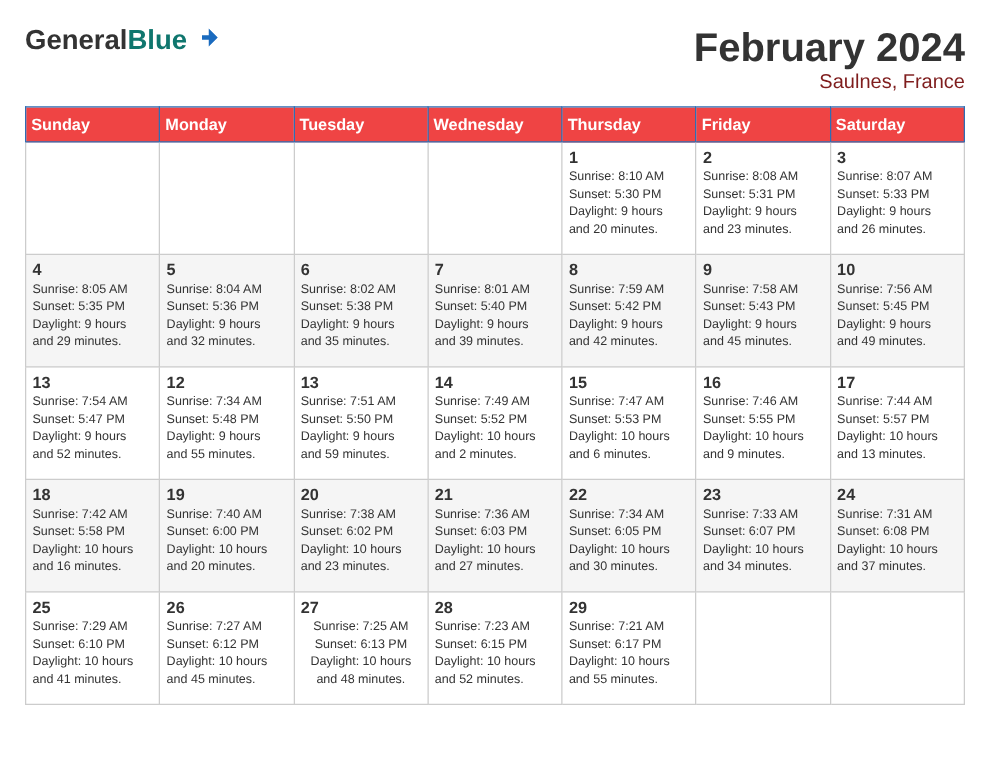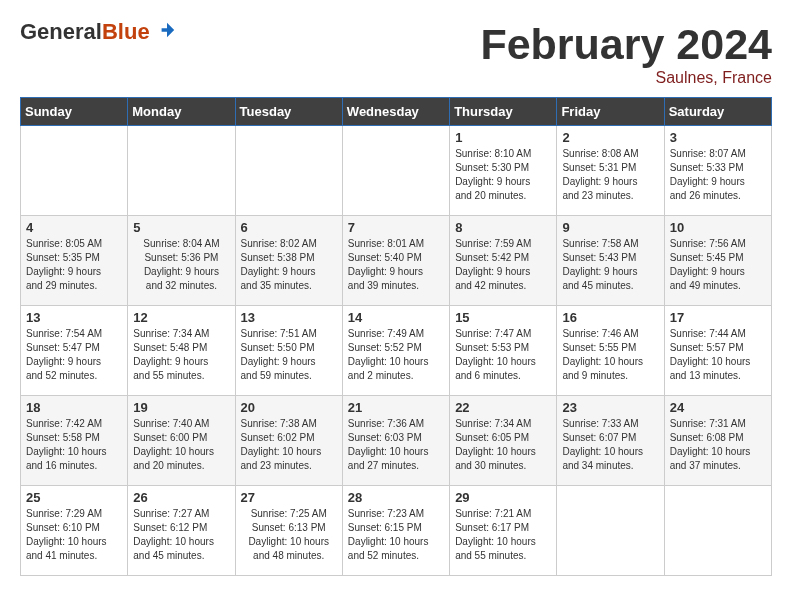--- a/index.html
+++ b/index.html
@@ -19,45 +19,45 @@
     .logo {
       display: flex;
       align-items: center;
     }
     .logo-text {
       font-size: 22px;
       font-weight: bold;
       line-height: 1.1;
     }
     .logo-general { color: #333; }
-    .logo-blue { color: #c2410c; }
+    .logo-blue { color: #0f766e; }
     .logo-icon {
       width: 18px;
       height: 18px;
       margin-left: 2px;
     }
     .title-block {
       text-align: right;
     }
     .month-title {
-      font-size: 43px;
+      font-size: 32px;
       font-weight: bold;
       color: #333;
     }
     .location-title {
       font-size: 16px;
       color: #7f1d1d;
     }
     table {
       width: 100%;
       border-collapse: collapse;
       table-layout: fixed;
     }
     thead th {
-      background-color: #404040;
+      background-color: #ef4444;
       color: #fff;
       font-size: 13px;
       font-weight: bold;
       padding: 6px 4px;
       text-align: left;
       border: 1px solid #2e6db4;
     }
     tbody td {
       vertical-align: top;
       border: 1px solid #ccc;
@@ -148,21 +148,21 @@
       <tr>
         <td>
           <span class="day-number">4</span>
           <div class="day-info" style="white-space: pre-line;">Sunrise: 8:05 AM
 Sunset: 5:35 PM
 Daylight: 9 hours
 and 29 minutes.</div>
         </td>
         <td>
           <span class="day-number">5</span>
-          <div class="day-info" style="white-space: pre-line; text-align: center;">Sunrise: 8:04 AM
+          <div class="day-info" style="white-space: pre-line;">Sunrise: 8:04 AM
 Sunset: 5:36 PM
 Daylight: 9 hours
 and 32 minutes.</div>
         </td>
         <td>
           <span class="day-number">6</span>
           <div class="day-info" style="white-space: pre-line;">Sunrise: 8:02 AM
 Sunset: 5:38 PM
 Daylight: 9 hours
 and 35 minutes.</div>

